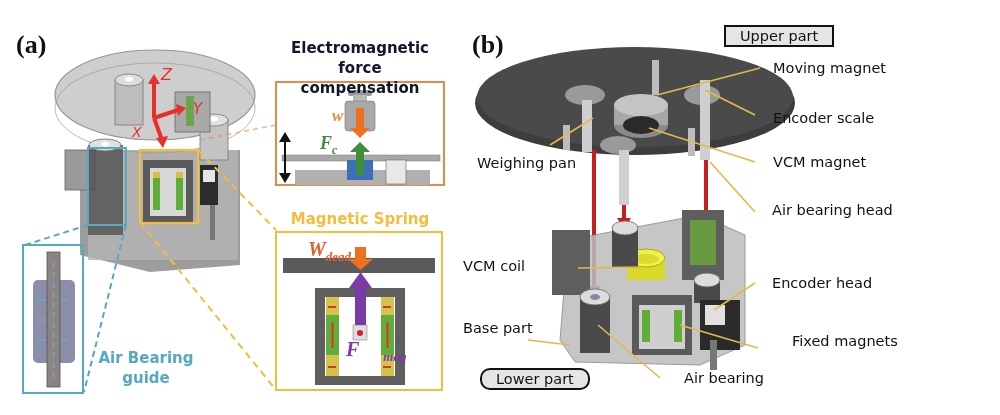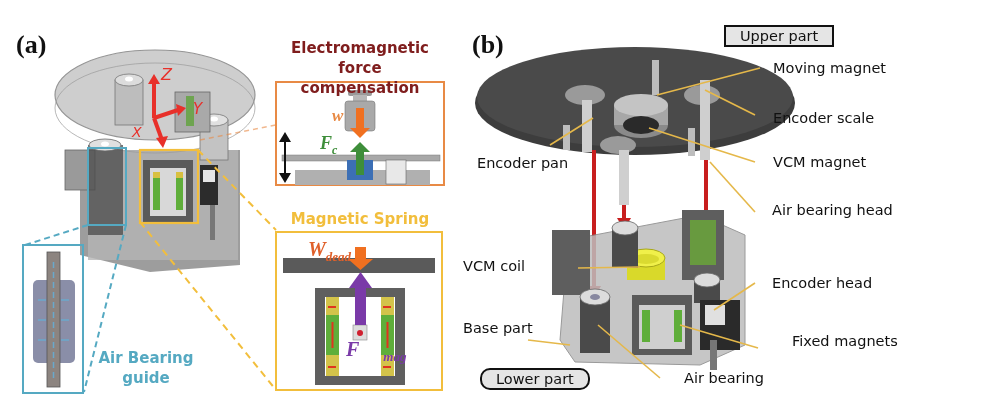--- a/index.html
+++ b/index.html
@@ -1,21 +1,21 @@
 <!DOCTYPE html>
 <html><head>
 <meta charset="utf-8">
 <style>
   html, body { margin:0; padding:0; background:#ffffff; }
   body { width:1000px; height:415px; position:relative; overflow:hidden; font-family:"Liberation Sans", sans-serif; }
   .abs { position:absolute; }
   .panel-label { font-family:"Liberation Serif", serif; font-weight:bold; font-size:26px; color:#111; }
   .sans-label { font-family:"DejaVu Sans", sans-serif; font-size:14.5px; color:#111; white-space:nowrap; }
   .box-label { font-family:"DejaVu Sans", sans-serif; font-size:14.5px; color:#111; border:2px solid #111; padding:1px 14px; background:#e5e5e5; white-space:nowrap; }
-  .emf-title { font-family:"DejaVu Sans", sans-serif; font-weight:bold; font-size:15px; color:#7f1d1d; text-align:center; line-height:20px; }
+  .emf-title { font-family:"DejaVu Sans", sans-serif; font-weight:bold; font-size:15px; color:#0f172a; text-align:center; line-height:20px; }
   .ms-title { font-family:"DejaVu Sans", sans-serif; font-weight:bold; font-size:15px; color:#F2BE3C; text-align:center; }
   .ab-title { font-family:"DejaVu Sans", sans-serif; font-weight:bold; font-size:15px; color:#55A9C2; text-align:center; line-height:20px; }
   .math { font-family:"Liberation Serif", serif; font-style:italic; font-weight:bold; }
   svg { position:absolute; left:0; top:0; }
 </style>
 </head>
 <body>
 
 <svg width="1000" height="415" viewBox="0 0 1000 415">
   <defs>
@@ -242,21 +242,21 @@
 <div class="abs ab-title" style="left:96px; top:348px; width:100px;">
   <div>Air Bearing</div>
   <div>guide</div>
 </div>
 
 <div class="abs box-label" style="left:724px; top:25px;">Upper part</div>
 <div class="abs box-label" style="left:480px; top:368px;border-radius:10px;">Lower part</div>
 
 <div class="abs sans-label" style="left:773px; top:60px;">Moving magnet</div>
 <div class="abs sans-label" style="left:773px; top:110px;">Encoder scale</div>
-<div class="abs sans-label" style="left:477px; top:155px;">Encoder pan</div>
+<div class="abs sans-label" style="left:477px; top:155px;">Weighing pan</div>
 <div class="abs sans-label" style="left:773px; top:154px;">VCM magnet</div>
 <div class="abs sans-label" style="left:772px; top:202px;">Air bearing head</div>
 <div class="abs sans-label" style="left:463px; top:258px;">VCM coil</div>
 <div class="abs sans-label" style="left:772px; top:275px;">Encoder head</div>
 <div class="abs sans-label" style="left:463px; top:320px;">Base part</div>
 <div class="abs sans-label" style="left:773px; top:330px; line-height:22px;margin-left:19px;">
   <div>Fixed magnets</div>
 </div>
 <div class="abs sans-label" style="left:684px; top:370px;">Air bearing</div>
 

